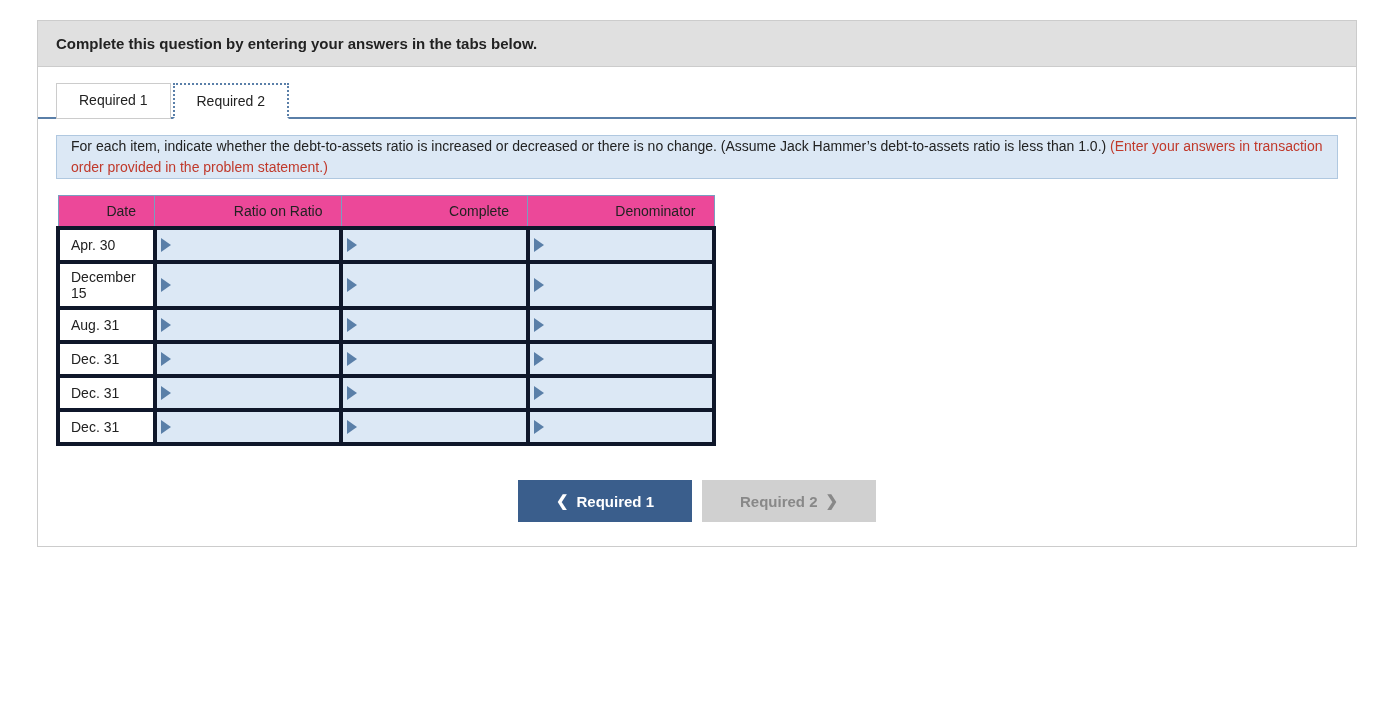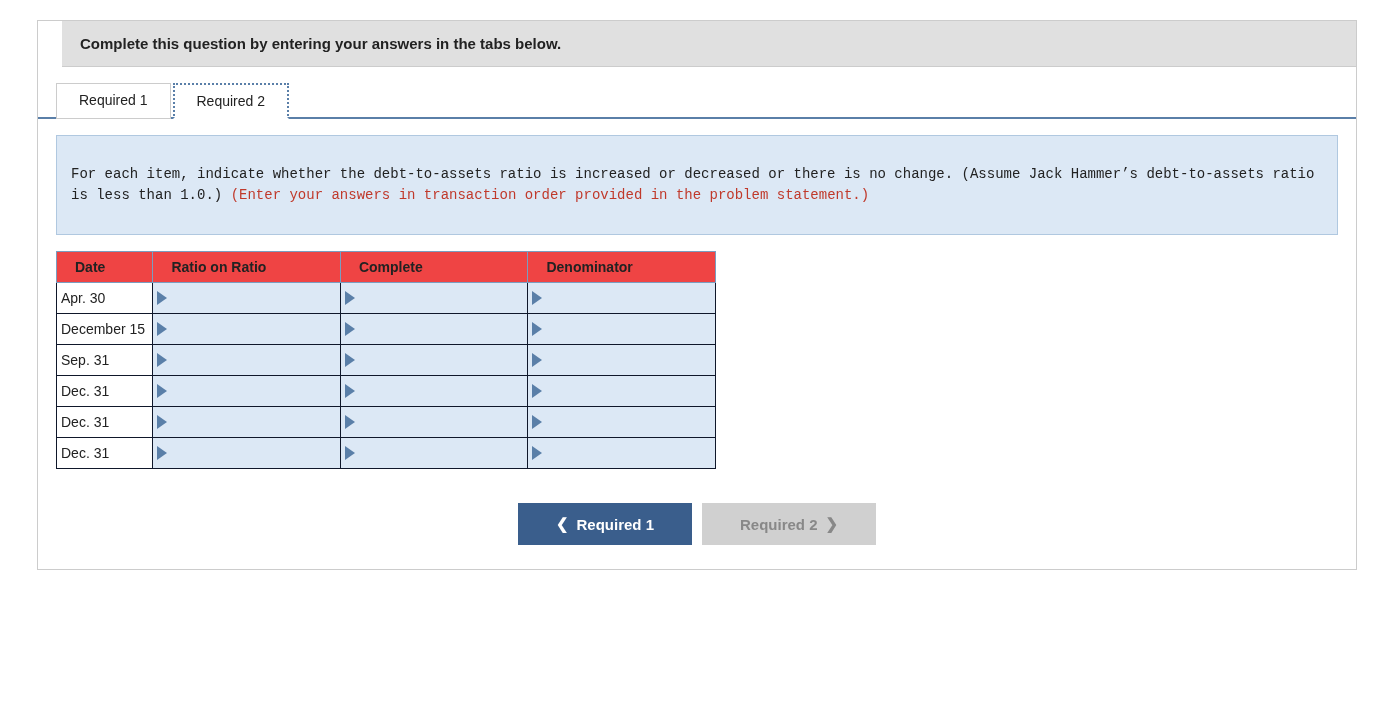--- a/index.html
+++ b/index.html
@@ -15,21 +15,20 @@
       margin: 20px auto;
       border: 1px solid #ccc;
     }
 
     .instruction-banner {
       background: #e0e0e0;
       padding: 14px 18px;
       font-weight: bold;
       font-size: 15px;
       border-bottom: 1px solid #ccc;
-      margin-left: 24px;
     }
 
     .tabs-area {
       padding: 14px 18px 0 18px;
       background: #fff;
       display: flex;
       gap: 0;
       border-bottom: 2px solid #5a7fa8;
     }
 
@@ -53,49 +52,48 @@
     }
 
     .content-area {
       padding: 16px 18px;
       background: #fff;
     }
 
     .description-box {
       background: #dce8f5;
       border: 1px solid #b0c8e0;
-      padding: 28px 14px;
+      padding: 0 14px;
       margin-bottom: 16px;
       font-size: 14px;
       line-height: 1.5;
-      font-family: Liberation Mono, monospace;
     }
 
     .description-box .red-text {
       color: #c0392b;
     }
 
     table {
       border-collapse: collapse;
       width: auto;
       min-width: 660px;
     }
 
     thead tr th {
-      background: #ef4444;
+      background: #ec4899;
       border: 1px solid #7a9dc0;
       padding: 7px 18px;
-      text-align: left;
-      font-weight: bold;
+      text-align: right;
+      font-weight: normal;
       font-size: 14px;
     }
 
     tbody tr td {
-      border: 1px solid #0f172a;
-      padding: 5px 4px;
+      border: 4px solid #0f172a;
+      padding: 5px 11px;
       font-size: 14px;
       vertical-align: middle;
     }
 
     .date-cell {
       width: 90px;
       background: #fff;
     }
 
     .effect-cell, .numerator-cell, .denominator-cell {
@@ -203,21 +201,21 @@
             <td class="numerator-cell"><span class="arrow-indicator"></span><input class="input-cell" type="text" style=""></td>
             <td class="denominator-cell"><span class="arrow-indicator"></span><input class="input-cell" type="text" style=""></td>
           </tr>
           <tr>
             <td class="date-cell">December 15</td>
             <td class="effect-cell"><span class="arrow-indicator"></span><input class="input-cell" type="text" style=""></td>
             <td class="numerator-cell"><span class="arrow-indicator"></span><input class="input-cell" type="text" style=""></td>
             <td class="denominator-cell"><span class="arrow-indicator"></span><input class="input-cell" type="text" style=""></td>
           </tr>
           <tr>
-            <td class="date-cell">Sep. 31</td>
+            <td class="date-cell">Aug. 31</td>
             <td class="effect-cell"><span class="arrow-indicator"></span><input class="input-cell" type="text" style=""></td>
             <td class="numerator-cell"><span class="arrow-indicator"></span><input class="input-cell" type="text" style=""></td>
             <td class="denominator-cell"><span class="arrow-indicator"></span><input class="input-cell" type="text" style=""></td>
           </tr>
           <tr>
             <td class="date-cell">Dec. 31</td>
             <td class="effect-cell"><span class="arrow-indicator"></span><input class="input-cell" type="text" style=""></td>
             <td class="numerator-cell"><span class="arrow-indicator"></span><input class="input-cell" type="text" style=""></td>
             <td class="denominator-cell"><span class="arrow-indicator"></span><input class="input-cell" type="text" style=""></td>
           </tr>

